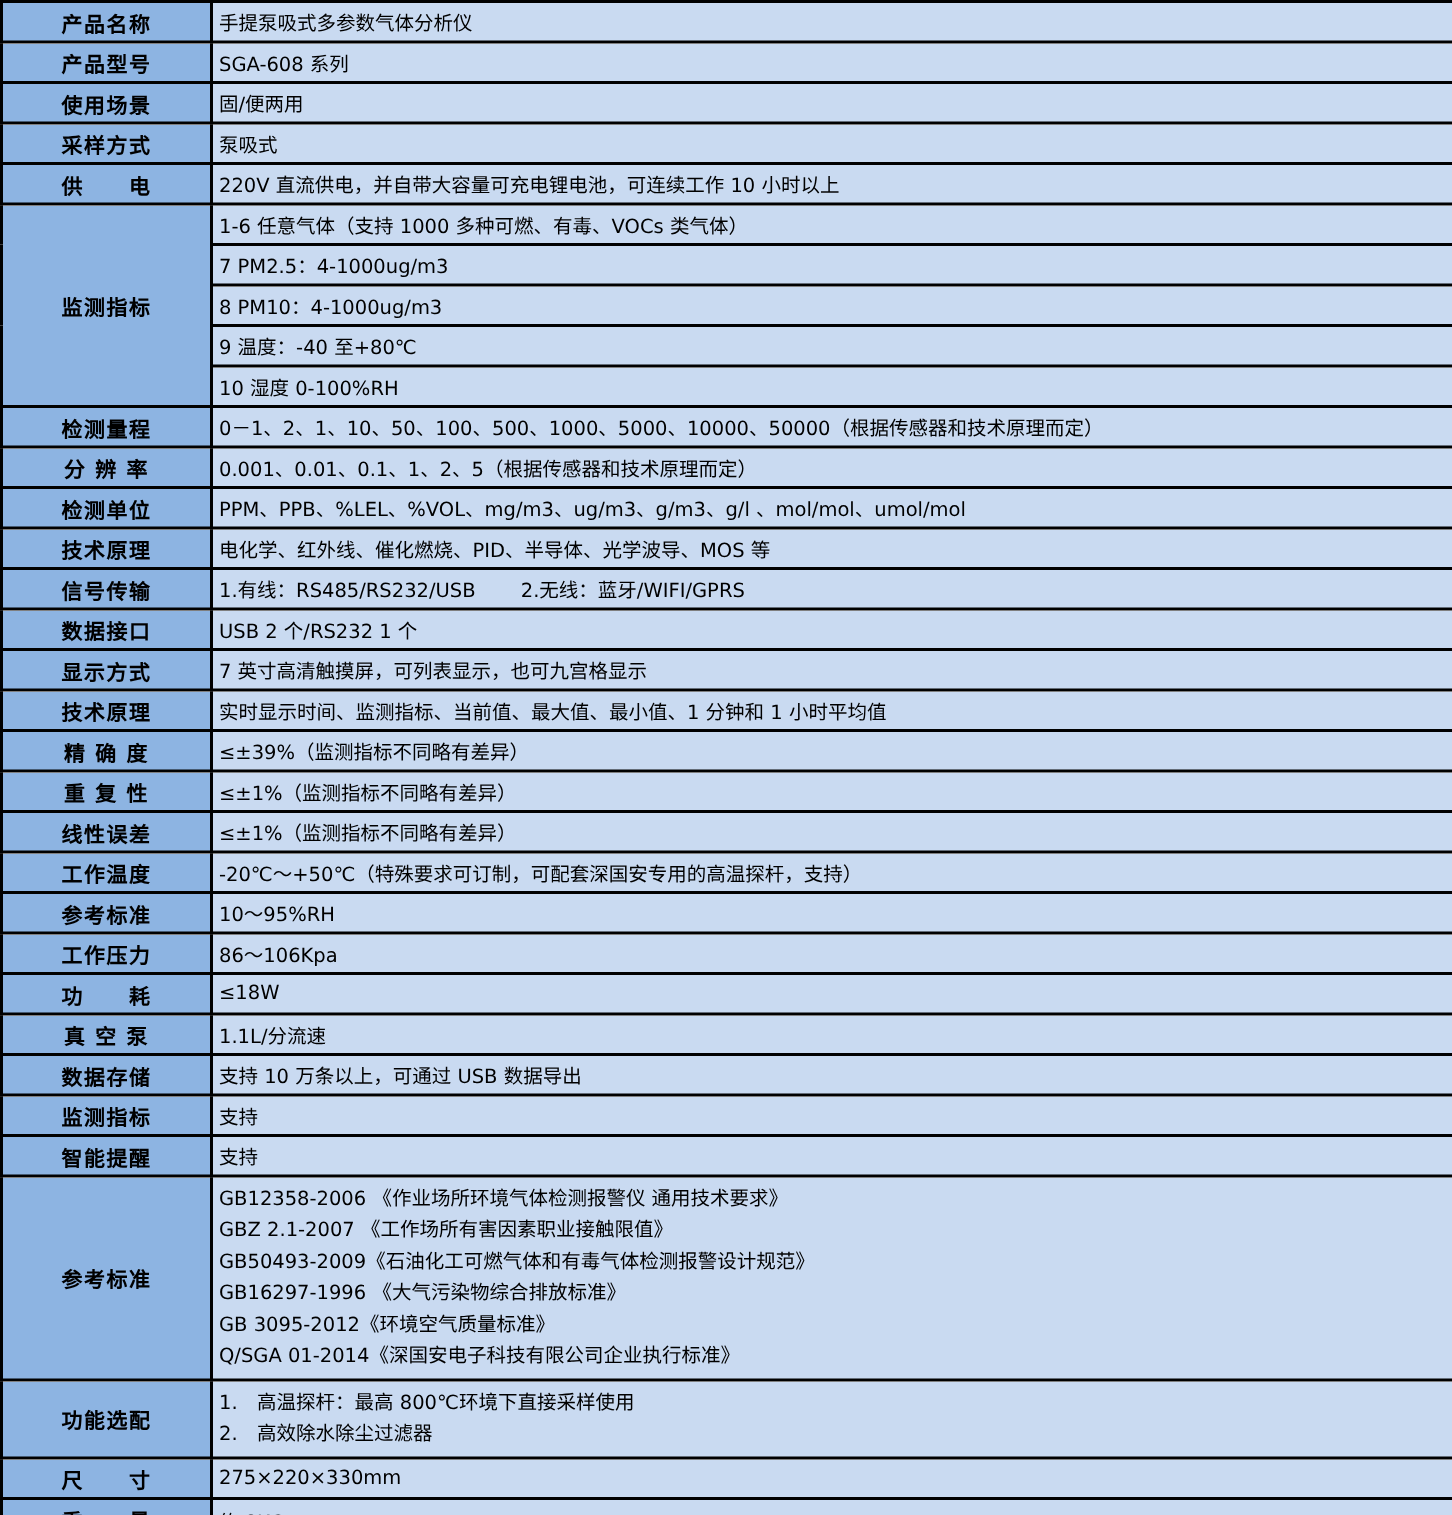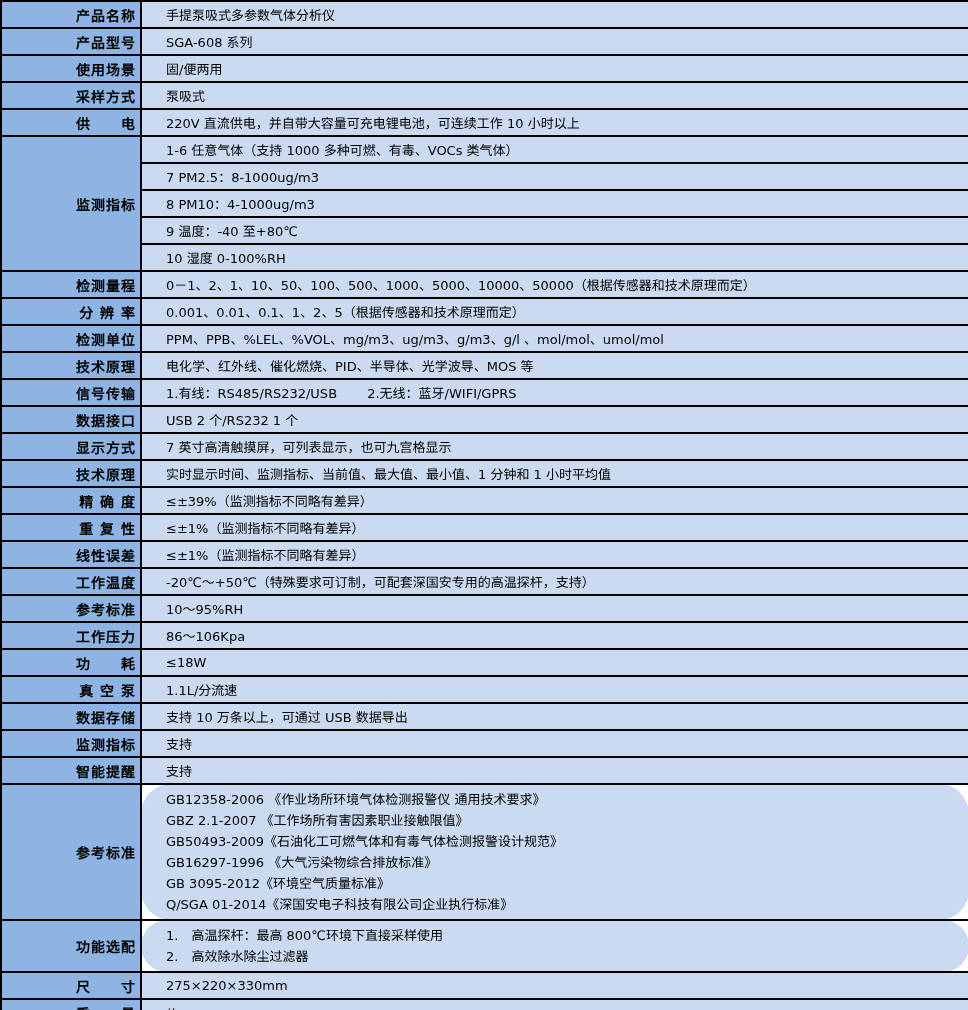--- a/index.html
+++ b/index.html
@@ -25,34 +25,34 @@
   .spec-table th,
   .spec-table td {
     border: 2px solid var(--border-color, #000000);
     vertical-align: middle;
     overflow: hidden;
   }
   .spec-table th {
     background: var(--label-bg, #8db4e2);
     font-size: 14px;
     font-weight: bold;
-    text-align: right;
+    text-align: center;
     padding: 2px 4px;
     letter-spacing: 1px;
     white-space: pre;
   }
   .spec-table td {
     background: var(--value-bg, #c9daf1);
     font-size: 13px;
     text-align: left;
-    padding: 2px 6px 2px 24px;
+    padding: 2px 6px 2px 4px;
     white-space: pre-wrap;
   }
   tr.spec-row-standard { height: 27px; }
-  td.multiline { padding-top: 4px; padding-bottom: 4px; border-radius: 30px; }
+  td.multiline { padding-top: 4px; padding-bottom: 4px; }
   td.multiline .line {
     line-height: 21px;
     white-space: pre-wrap;
   }
   
   .spec-table tr:last-child th,
   .spec-table tr:last-child td { border-bottom: none; }
 </style>
 </head>
 <body>
@@ -82,21 +82,21 @@
         </tr>
         <tr class="spec-row-standard">
           <th>供　　电</th>
           <td>220V 直流供电，并自带大容量可充电锂电池，可连续工作 10 小时以上</td>
         </tr>
         <tr class="spec-row-standard">
           <th rowspan="5">监测指标</th>
           <td>1-6 任意气体（支持 1000 多种可燃、有毒、VOCs 类气体）</td>
         </tr>
         <tr class="spec-row-standard">
-          <td>7 PM2.5：8-1000ug/m3</td>
+          <td>7 PM2.5：4-1000ug/m3</td>
         </tr>
         <tr class="spec-row-standard">
           <td>8 PM10：4-1000ug/m3</td>
         </tr>
         <tr class="spec-row-standard">
           <td>9 温度：-40 至+80℃</td>
         </tr>
         <tr class="spec-row-standard">
           <td>10 湿度 0-100%RH</td>
         </tr>

